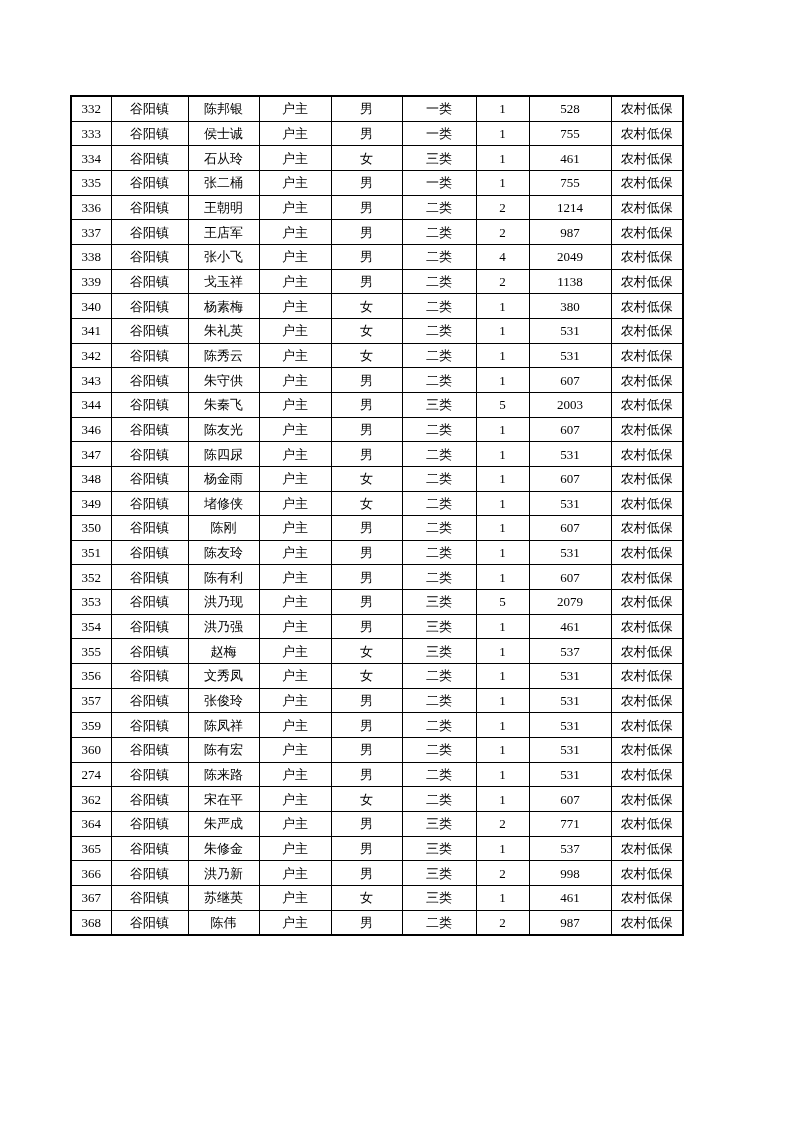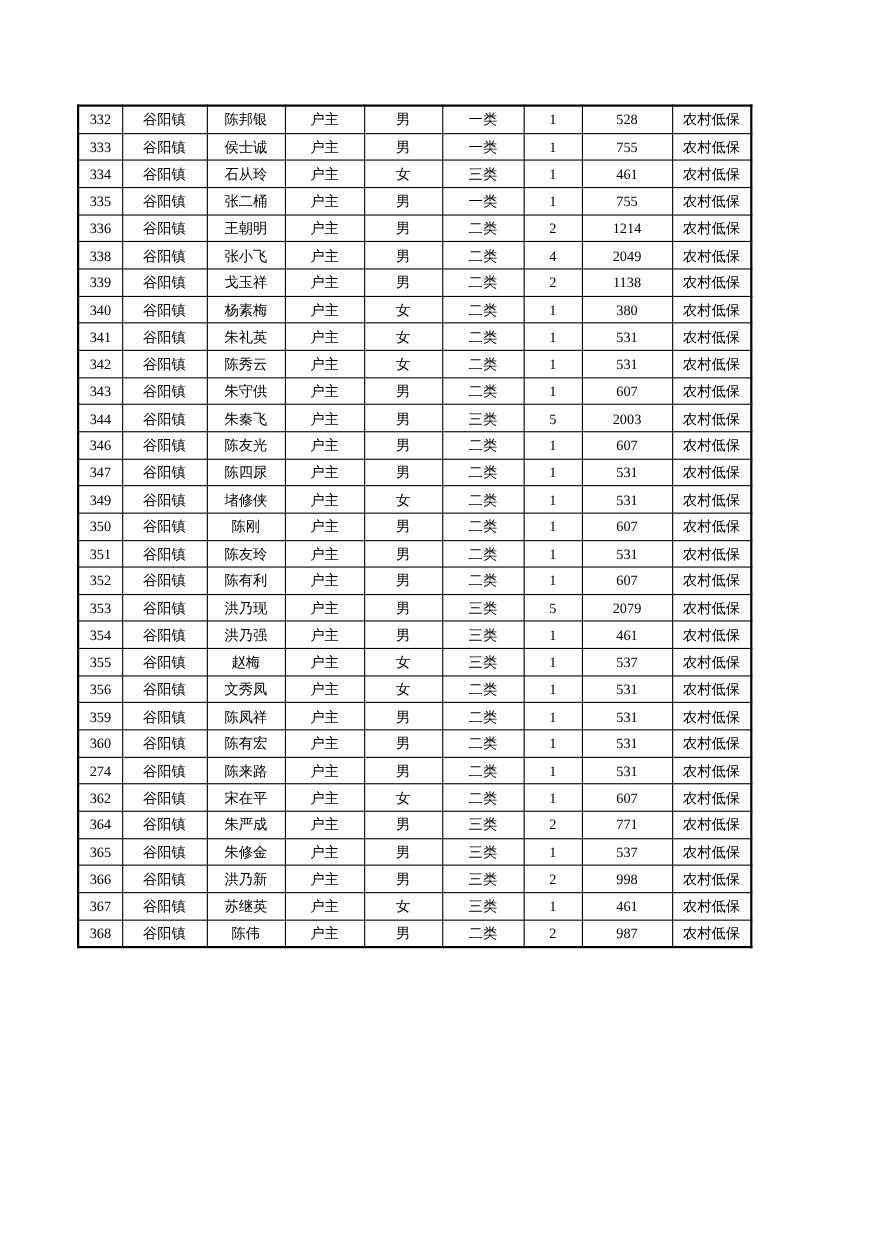--- a/index.html
+++ b/index.html
@@ -107,20 +107,31 @@
           <td class="col-town">谷阳镇</td>
           <td class="col-name">王朝明</td>
           <td class="col-relation">户主</td>
           <td class="col-gender">男</td>
           <td class="col-category">二类</td>
           <td class="col-people-count">2</td>
           <td class="col-amount">1214</td>
           <td class="col-assistance-type">农村低保</td>
         </tr>
         <tr>
+          <td class="col-index">337</td>
+          <td class="col-town">谷阳镇</td>
+          <td class="col-name">王店军</td>
+          <td class="col-relation">户主</td>
+          <td class="col-gender">男</td>
+          <td class="col-category">二类</td>
+          <td class="col-people-count">2</td>
+          <td class="col-amount">987</td>
+          <td class="col-assistance-type">农村低保</td>
+        </tr>
+        <tr>
           <td class="col-index">338</td>
           <td class="col-town">谷阳镇</td>
           <td class="col-name">张小飞</td>
           <td class="col-relation">户主</td>
           <td class="col-gender">男</td>
           <td class="col-category">二类</td>
           <td class="col-people-count">4</td>
           <td class="col-amount">2049</td>
           <td class="col-assistance-type">农村低保</td>
         </tr>
@@ -206,20 +217,31 @@
           <td class="col-town">谷阳镇</td>
           <td class="col-name">陈四尿</td>
           <td class="col-relation">户主</td>
           <td class="col-gender">男</td>
           <td class="col-category">二类</td>
           <td class="col-people-count">1</td>
           <td class="col-amount">531</td>
           <td class="col-assistance-type">农村低保</td>
         </tr>
         <tr>
+          <td class="col-index">348</td>
+          <td class="col-town">谷阳镇</td>
+          <td class="col-name">杨金雨</td>
+          <td class="col-relation">户主</td>
+          <td class="col-gender">女</td>
+          <td class="col-category">二类</td>
+          <td class="col-people-count">1</td>
+          <td class="col-amount">607</td>
+          <td class="col-assistance-type">农村低保</td>
+        </tr>
+        <tr>
           <td class="col-index">349</td>
           <td class="col-town">谷阳镇</td>
           <td class="col-name">堵修侠</td>
           <td class="col-relation">户主</td>
           <td class="col-gender">女</td>
           <td class="col-category">二类</td>
           <td class="col-people-count">1</td>
           <td class="col-amount">531</td>
           <td class="col-assistance-type">农村低保</td>
         </tr>
@@ -288,20 +310,31 @@
           <td class="col-people-count">1</td>
           <td class="col-amount">537</td>
           <td class="col-assistance-type">农村低保</td>
         </tr>
         <tr>
           <td class="col-index">356</td>
           <td class="col-town">谷阳镇</td>
           <td class="col-name">文秀凤</td>
           <td class="col-relation">户主</td>
           <td class="col-gender">女</td>
+          <td class="col-category">二类</td>
+          <td class="col-people-count">1</td>
+          <td class="col-amount">531</td>
+          <td class="col-assistance-type">农村低保</td>
+        </tr>
+        <tr>
+          <td class="col-index">357</td>
+          <td class="col-town">谷阳镇</td>
+          <td class="col-name">张俊玲</td>
+          <td class="col-relation">户主</td>
+          <td class="col-gender">男</td>
           <td class="col-category">二类</td>
           <td class="col-people-count">1</td>
           <td class="col-amount">531</td>
           <td class="col-assistance-type">农村低保</td>
         </tr>
         <tr>
           <td class="col-index">359</td>
           <td class="col-town">谷阳镇</td>
           <td class="col-name">陈凤祥</td>
           <td class="col-relation">户主</td>

